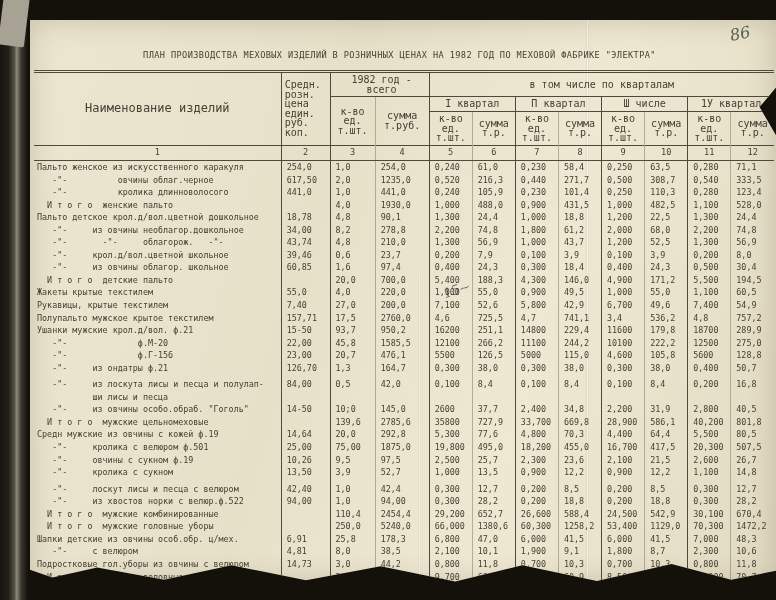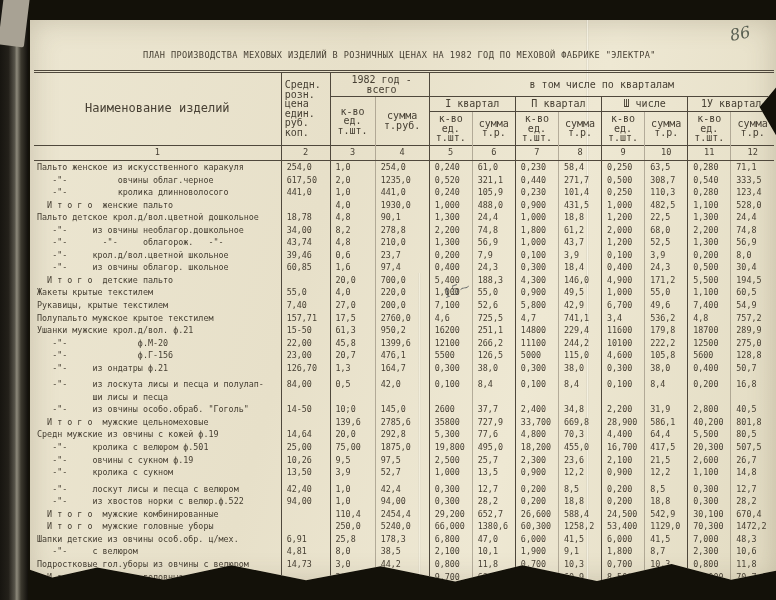--- a/index.html
+++ b/index.html
@@ -175,21 +175,21 @@
     <td class="num light-l">63,5</td>
     <td class="num strong-l">0,280</td>
     <td class="num light-l">71,1</td>
   </tr>
           <tr>
     <td class="name">   -"-          овчины облаг.черное</td>
     <td class="num strong-l">617,50</td>
     <td class="num strong-l">2,0</td>
     <td class="num light-l">1235,0</td>
     <td class="num strong-l">0,520</td>
-    <td class="num light-l">321,1</td>
+    <td class="num light-l">216,3</td>
     <td class="num strong-l">0,440</td>
     <td class="num light-l">271,7</td>
     <td class="num strong-l">0,500</td>
     <td class="num light-l">308,7</td>
     <td class="num strong-l">0,540</td>
     <td class="num light-l">333,5</td>
   </tr>
           <tr>
     <td class="name">   -"-          кролика длинноволосого</td>
     <td class="num strong-l">441,0</td>
@@ -340,36 +340,36 @@
     <td class="num strong-l">4,7</td>
     <td class="num light-l">741,1</td>
     <td class="num strong-l">3,4</td>
     <td class="num light-l">536,2</td>
     <td class="num strong-l">4,8</td>
     <td class="num light-l">757,2</td>
   </tr>
           <tr>
     <td class="name">Ушанки мужские крол.д/вол. ф.21</td>
     <td class="num strong-l">15-50</td>
-    <td class="num strong-l">61,3</td>
+    <td class="num strong-l">93,7</td>
     <td class="num light-l">950,2</td>
     <td class="num strong-l">16200</td>
     <td class="num light-l">251,1</td>
     <td class="num strong-l">14800</td>
     <td class="num light-l">229,4</td>
     <td class="num strong-l">11600</td>
     <td class="num light-l">179,8</td>
     <td class="num strong-l">18700</td>
     <td class="num light-l">289,9</td>
   </tr>
           <tr>
     <td class="name">   -"-              ф.М-20</td>
     <td class="num strong-l">22,00</td>
     <td class="num strong-l">45,8</td>
-    <td class="num light-l">1399,6</td>
+    <td class="num light-l">1585,5</td>
     <td class="num strong-l">12100</td>
     <td class="num light-l">266,2</td>
     <td class="num strong-l">11100</td>
     <td class="num light-l">244,2</td>
     <td class="num strong-l">10100</td>
     <td class="num light-l">222,2</td>
     <td class="num strong-l">12500</td>
     <td class="num light-l">275,0</td>
   </tr>
           <tr>

